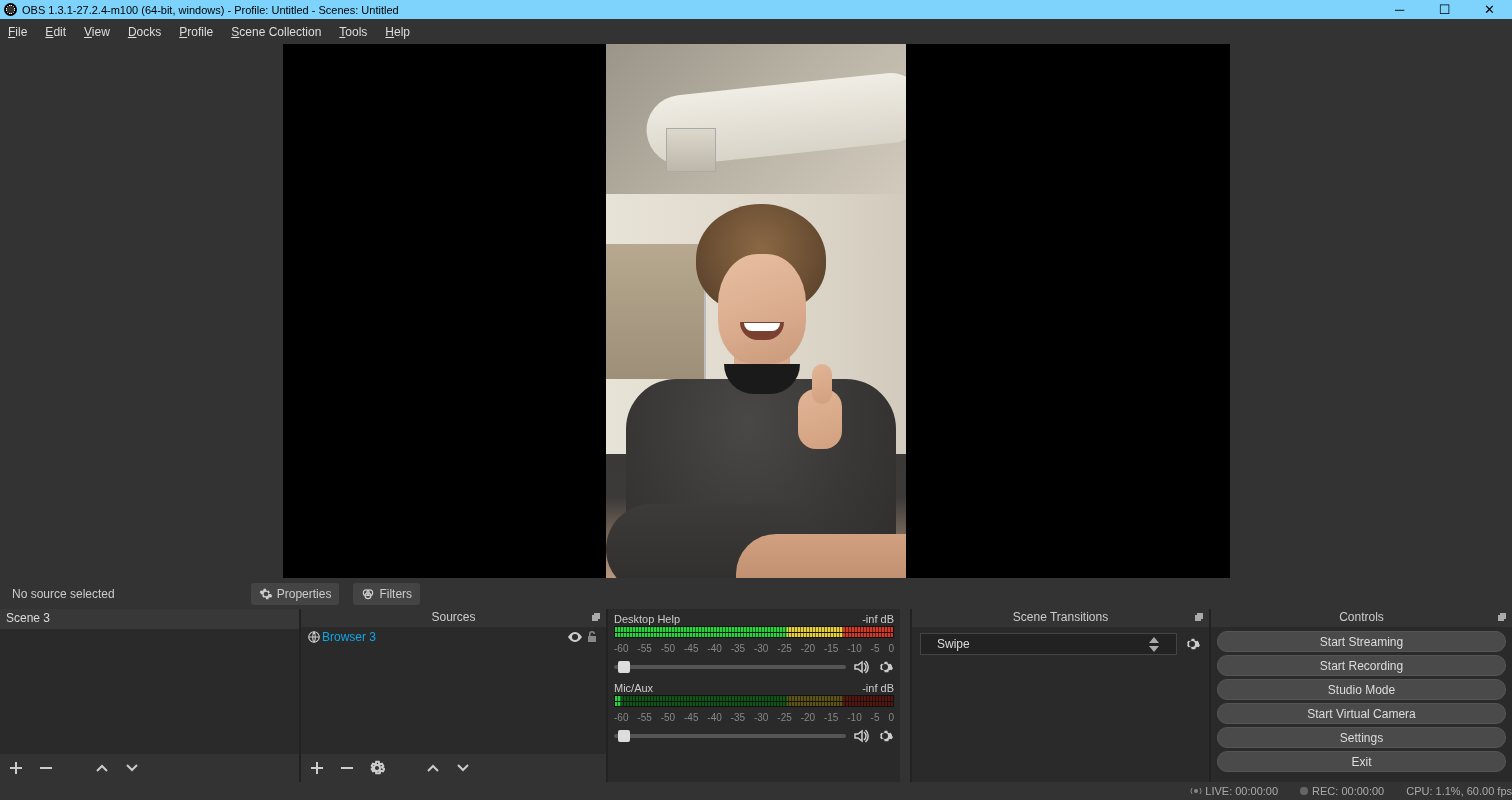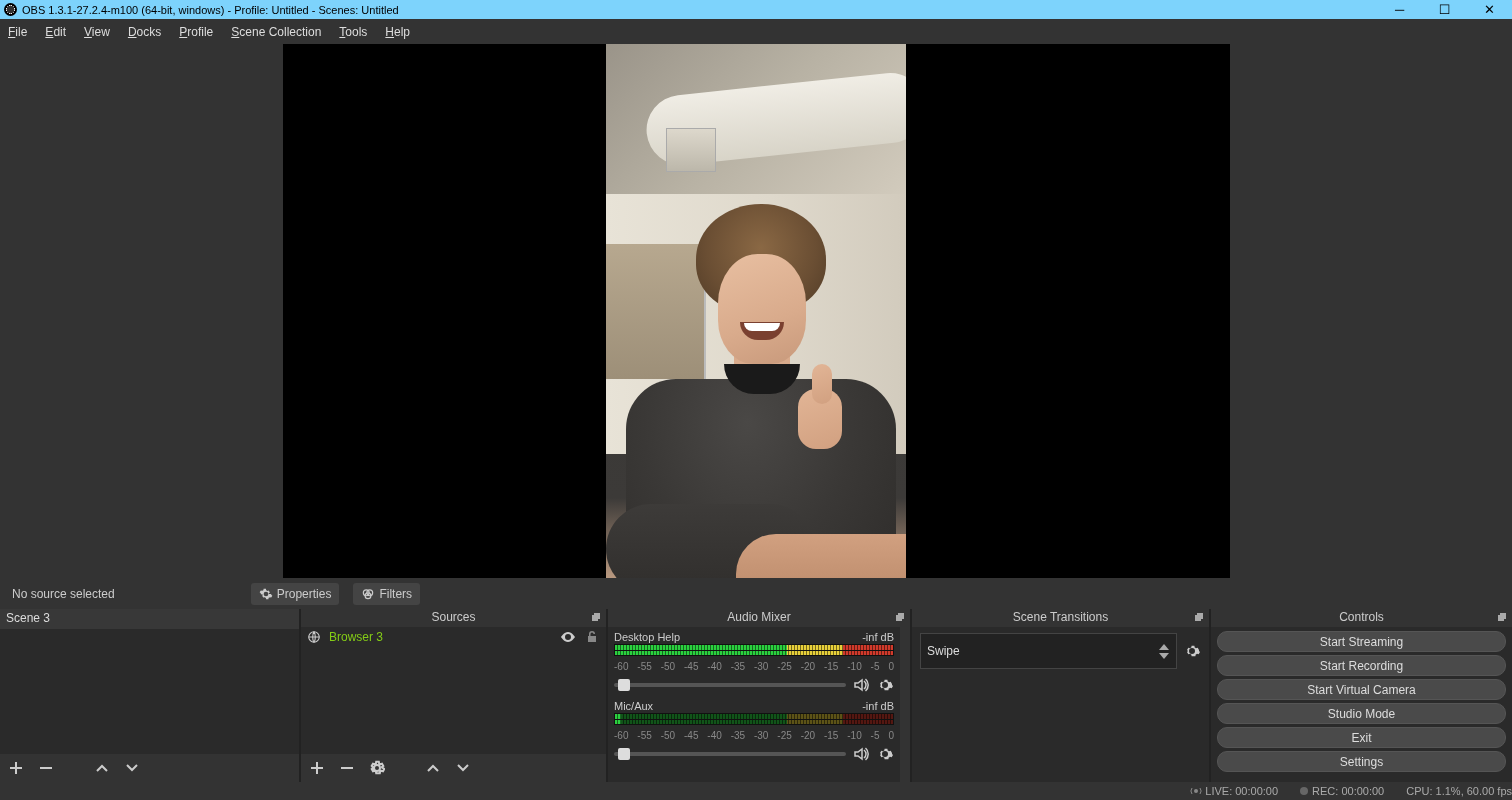--- a/index.html
+++ b/index.html
@@ -39,42 +39,42 @@
 .dock{background:#333;display:flex;flex-direction:column;position:relative}
 .dock-head{height:18px;background:#333;text-align:center;font-size:12px;color:#ccc;position:relative;padding-top:1px}
 .pop{position:absolute;right:4px;top:2px;width:12px;height:12px;cursor:pointer}
 .dock-body{flex:1;background:#2a2a2a;overflow:hidden}
 .dock-foot{height:28px;background:#333;display:flex;align-items:center;padding:0 8px;gap:14px}
 .ftbtn{width:16px;height:16px;cursor:pointer;display:flex;align-items:center;justify-content:center;color:#ccc}
 .ftbtn svg{width:16px;height:16px;fill:none;stroke:#ccc;stroke-width:2}
 .scenes{width:299px}
 .scene-item{height:20px;padding:2px 6px;background:#383838;color:#ddd;cursor:pointer}
 .sources{width:305px}
-.src-item{height:20px;padding:2px 6px;display:flex;align-items:center;gap:8px;color:#84cc16;cursor:pointer}
+.src-item{height:20px;padding:2px 6px;display:flex;align-items:center;gap:1px;color:#0ea5e9;cursor:pointer}
 .src-item .globe{width:14px;height:14px}
 .src-item .sp{flex:1}
 .src-item .eye,.src-item .lock{width:16px;height:16px;cursor:pointer}
 .mixer{width:302px}
 .mixer .dock-body{padding:4px 6px;border-right:10px solid #333}
 .channel{margin-bottom:6px}
 .ch-head{display:flex;justify-content:space-between;font-size:11px;color:#ccc;margin-bottom:1px}
 .meter{height:12px;background:linear-gradient(90deg,#2bd13f 0%,#2bd13f 62%,#e8d03a 62%,#e8d03a 82%,#d13a2b 82%,#d13a2b 100%);position:relative;border:1px solid #111}
 .meter::before{content:"";position:absolute;inset:0;background:repeating-linear-gradient(90deg,transparent 0,transparent 2px,rgba(0,0,0,.5) 2px,rgba(0,0,0,.5) 3px)}
 .meter::after{content:"";position:absolute;top:50%;left:0;right:0;height:1px;background:#111}
 .meter.on::before{background:repeating-linear-gradient(90deg,transparent 0,transparent 2px,rgba(0,0,0,.5) 2px,rgba(0,0,0,.5) 3px),linear-gradient(90deg,transparent 0,transparent 2%,rgba(0,0,0,.6) 2%,rgba(0,0,0,.6) 100%)}
 .ticks{display:flex;justify-content:space-between;font-size:10px;color:#888;margin-top:5px}
 .slider-row{display:flex;align-items:center;gap:6px;margin-top:4px}
 .slider{flex:1;height:4px;background:#555;border-radius:2px;position:relative}
 .thumb-s{position:absolute;left:4px;top:-4px;width:12px;height:12px;background:#ddd;border-radius:2px;cursor:pointer}
 .icbtn{width:18px;height:18px;cursor:pointer}
 .icbtn svg{width:18px;height:18px;fill:#ccc}
 .transitions{width:297px}
 .transitions .dock-body{padding:6px 8px}
 .sel-row{display:flex;align-items:center;gap:6px;margin-bottom:6px}
-.sel{flex:1;height:36px;background:#222;border:1px solid #444;padding:2px 6px;font-size:12px;color:#ddd;display:flex;align-items:center;justify-content:space-between}
+.sel{flex:1;height:22px;background:#222;border:1px solid #444;padding:2px 16px;font-size:12px;color:#ddd;display:flex;align-items:center;justify-content:space-between}
 .spin{width:12px;display:flex;flex-direction:column;gap:1px}
 .spin div{width:12px;height:8px;cursor:pointer;display:flex;align-items:center;justify-content:center}
 .spin svg{width:10px;height:6px;fill:#aaa}
 .dur-row{display:flex;align-items:center;gap:10px}
 .dur-input{flex:1;height:22px;background:#222;border:1px solid #444;padding:2px 6px;font-size:12px;color:#ddd;display:flex;align-items:center}
 .controls{flex:1}
 .controls .dock-body{padding:4px 6px;display:flex;flex-direction:column;gap:3px}
 .cbtn{height:21px;background:#4a4a4a;border:1px solid #555;border-radius:10px;display:flex;align-items:center;justify-content:center;font-size:12px;color:#ddd;cursor:pointer}
 .status{height:18px;background:#333;display:flex;align-items:center;justify-content:flex-end;gap:22px;font-size:11px;color:#aaa}
 .status .dot{width:8px;height:8px;border-radius:50%;background:#666;display:inline-block;margin-right:4px}
@@ -224,26 +224,20 @@
         </div>
       <div class="ftbtn">
           <svg viewBox="0 0 16 16">
             <path d="M3 5l5 5 5-5"></path>
           </svg>
         </div>
     </div>
   </div>
 
   <div class="dock mixer">
-    <div class="dock-head">
-      <span>Audio Mixer</span>
-      <svg class="pop" viewBox="0 0 12 12">
-          <path fill="#aaa" d="M2 4h6v6H2zM4 2h6v6h-2V4H4z"></path>
-        </svg>
-    </div>
     <div class="dock-body">
       <div class="channel">
         <div class="ch-head">
             <span>Desktop Help</span>
             <span>-inf dB</span>
           </div>
         <div class="meter"></div>
         <div class="ticks">
             <span>-60</span>
             <span>-55</span>
@@ -341,24 +335,24 @@
   <div class="dock controls">
     <div class="dock-head">
       <span>Controls</span>
       <svg class="pop" viewBox="0 0 12 12">
           <path fill="#aaa" d="M2 4h6v6H2zM4 2h6v6h-2V4H4z"></path>
         </svg>
     </div>
     <div class="dock-body">
       <div class="cbtn">Start Streaming</div>
       <div class="cbtn">Start Recording</div>
+      <div class="cbtn">Studio Mode</div>
       <div class="cbtn">Start Virtual Camera</div>
-      <div class="cbtn">Studio Mode</div>
+      <div class="cbtn">Settings</div>
       <div class="cbtn">Exit</div>
-      <div class="cbtn">Settings</div>
     </div>
   </div>
 
 </div>
 
 <div class="status">
   <span><svg style="width:12px;height:12px;vertical-align:-2px" viewBox="0 0 12 12">
         <circle cx="6" cy="6" r="2" fill="#888"></circle>
         <path d="M2 3a5 5 0 000 6M10 3a5 5 0 010 6" fill="none" stroke="#888"></path>
       </svg> <span>LIVE: 00:00:00</span></span>

